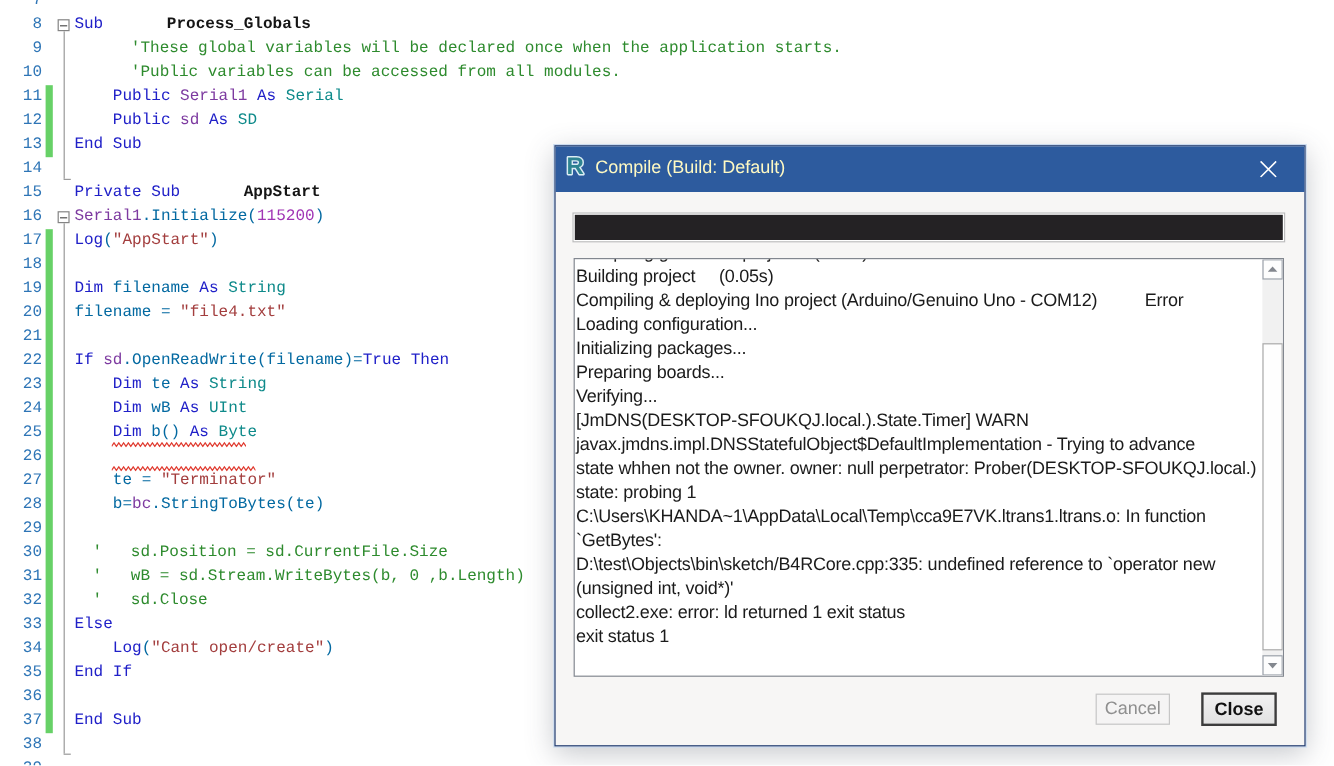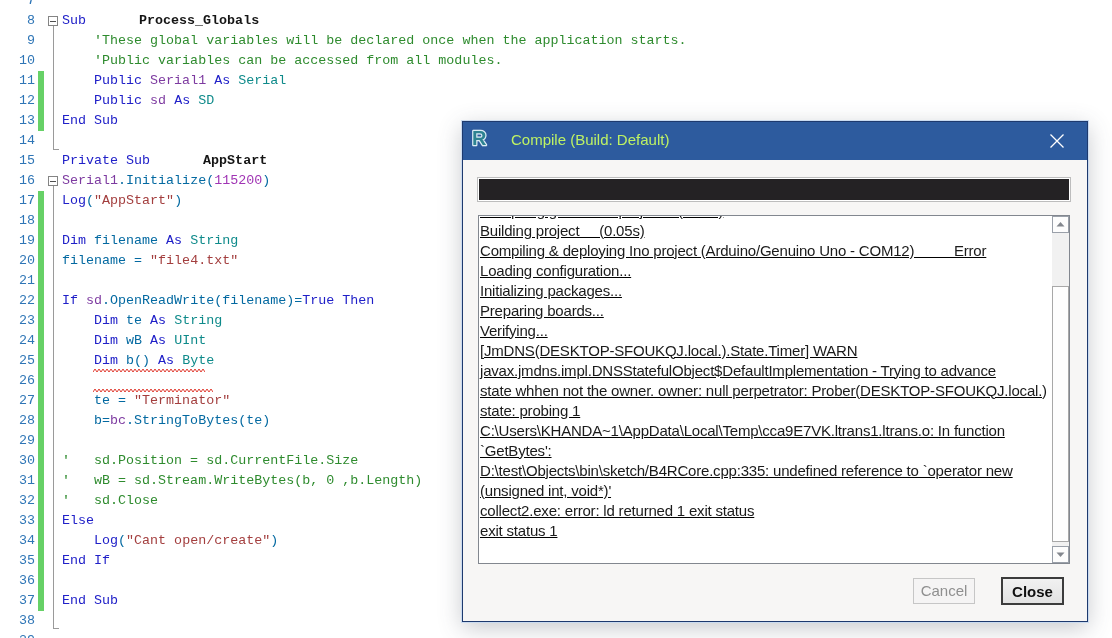--- a/index.html
+++ b/index.html
@@ -11,43 +11,43 @@
 .nums{position:absolute;top:-9px;left:0;width:35px;text-align:right;
   color:#2e75b6;line-height:20px;}
 .nums div{height:20px;}
 .codecol{position:absolute;top:-9px;left:62px;line-height:20px;font-size:0;}
 .codecol div{height:20px;white-space:pre;font-size:13.35px;}
 .k{color:#2020c8;}
 .t{color:#0e8a8a;}
 .i{color:#7d3aa0;}
 .n{color:#a034b4;}
 .s{color:#a33e3e;}
-.c{color:#2e8b2e;}
+.c{color:#2e8b2e;margin-left:15px;}
 .bb{color:#151515;font-weight:bold;padding-left:45px;}
 .bk{color:#0369a1;}
 .gbar{position:absolute;left:38px;width:6px;background:#67d167;}
 .fline{position:absolute;left:53px;width:1px;background:#9a9a9a;}
 .ftick{position:absolute;left:53px;width:6px;height:1px;background:#9a9a9a;}
 .fbox{position:absolute;left:48px;width:10px;height:10px;background:#fff;
   border:1px solid #848484;box-sizing:border-box;}
 .fbox i{position:absolute;left:1px;right:1px;top:3.5px;height:1px;background:#505050;}
 .sq{position:absolute;height:5px;}
 
 #dlg{position:absolute;left:462px;top:121px;width:624px;height:499px;
   background:#f7f6f5;border:1px solid #1e3a6e;
   box-shadow:0 0 0 1px #cadbf0, 0 6px 22px rgba(70,75,90,.30);}
 #tbar{position:absolute;left:0;top:0;width:624px;height:38px;background:#2d5b9e;}
-#ttext{position:absolute;left:48px;top:9px;font-size:15px;color:#bef264;}
+#ttext{position:absolute;left:33px;top:9px;font-size:15px;color:#fef9c3;}
 #ricon{position:absolute;left:6px;top:5px;}
 #xbtn{position:absolute;left:587px;top:12px;}
 #pbar{position:absolute;left:14px;top:55px;width:592px;height:23px;
   border:1px solid #bdbdbd;background:#fff;}
 #pbar i{position:absolute;left:1px;top:1px;right:1px;bottom:1px;background:#242224;}
 #logbox{position:absolute;left:15px;top:93px;width:590px;height:347px;
-  border:1px solid #82878f;background:#fff;overflow:hidden;text-decoration:underline;}
+  border:1px solid #82878f;background:#fff;overflow:hidden;}
 #logtxt{margin-top:-15.5px;padding-left:1px;font-size:15px;letter-spacing:-0.2px;color:#1b1b1b;
   line-height:20px;}
 #logtxt div{white-space:pre;height:20px;}
 #sbar{position:absolute;right:0;top:0;width:17px;height:347px;background:#f1f1f1;}
 .sbtn{position:absolute;left:0;width:17px;height:17px;background:#fdfdfd;
   border:1px solid #9aa0a9;box-sizing:border-box;}
 #sthumb{position:absolute;left:0;top:70px;width:17px;height:256px;background:#fefefe;
   border:1px solid #a8a8a8;box-sizing:border-box;}
 .btn{position:absolute;font-size:15px;text-align:center;box-sizing:border-box;}
 #cancel{left:450px;top:456px;width:62px;height:26px;line-height:24px;

